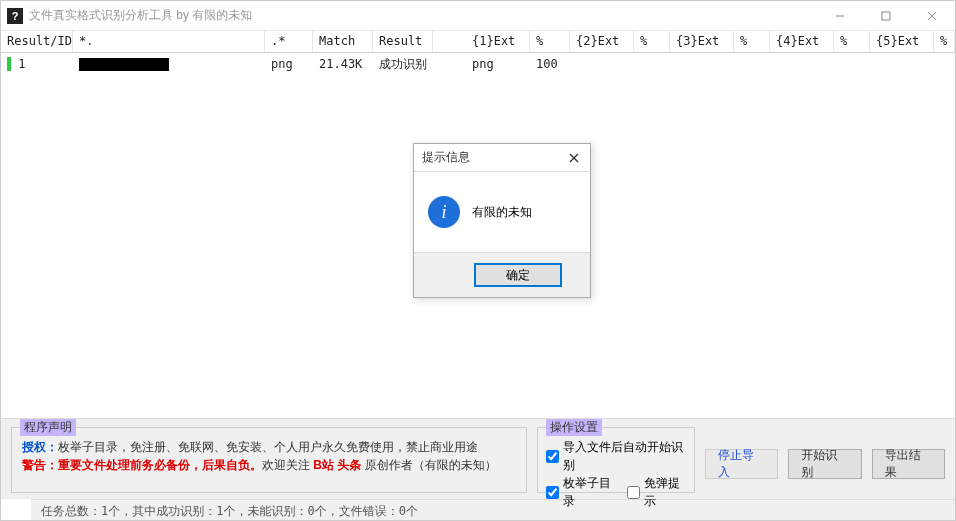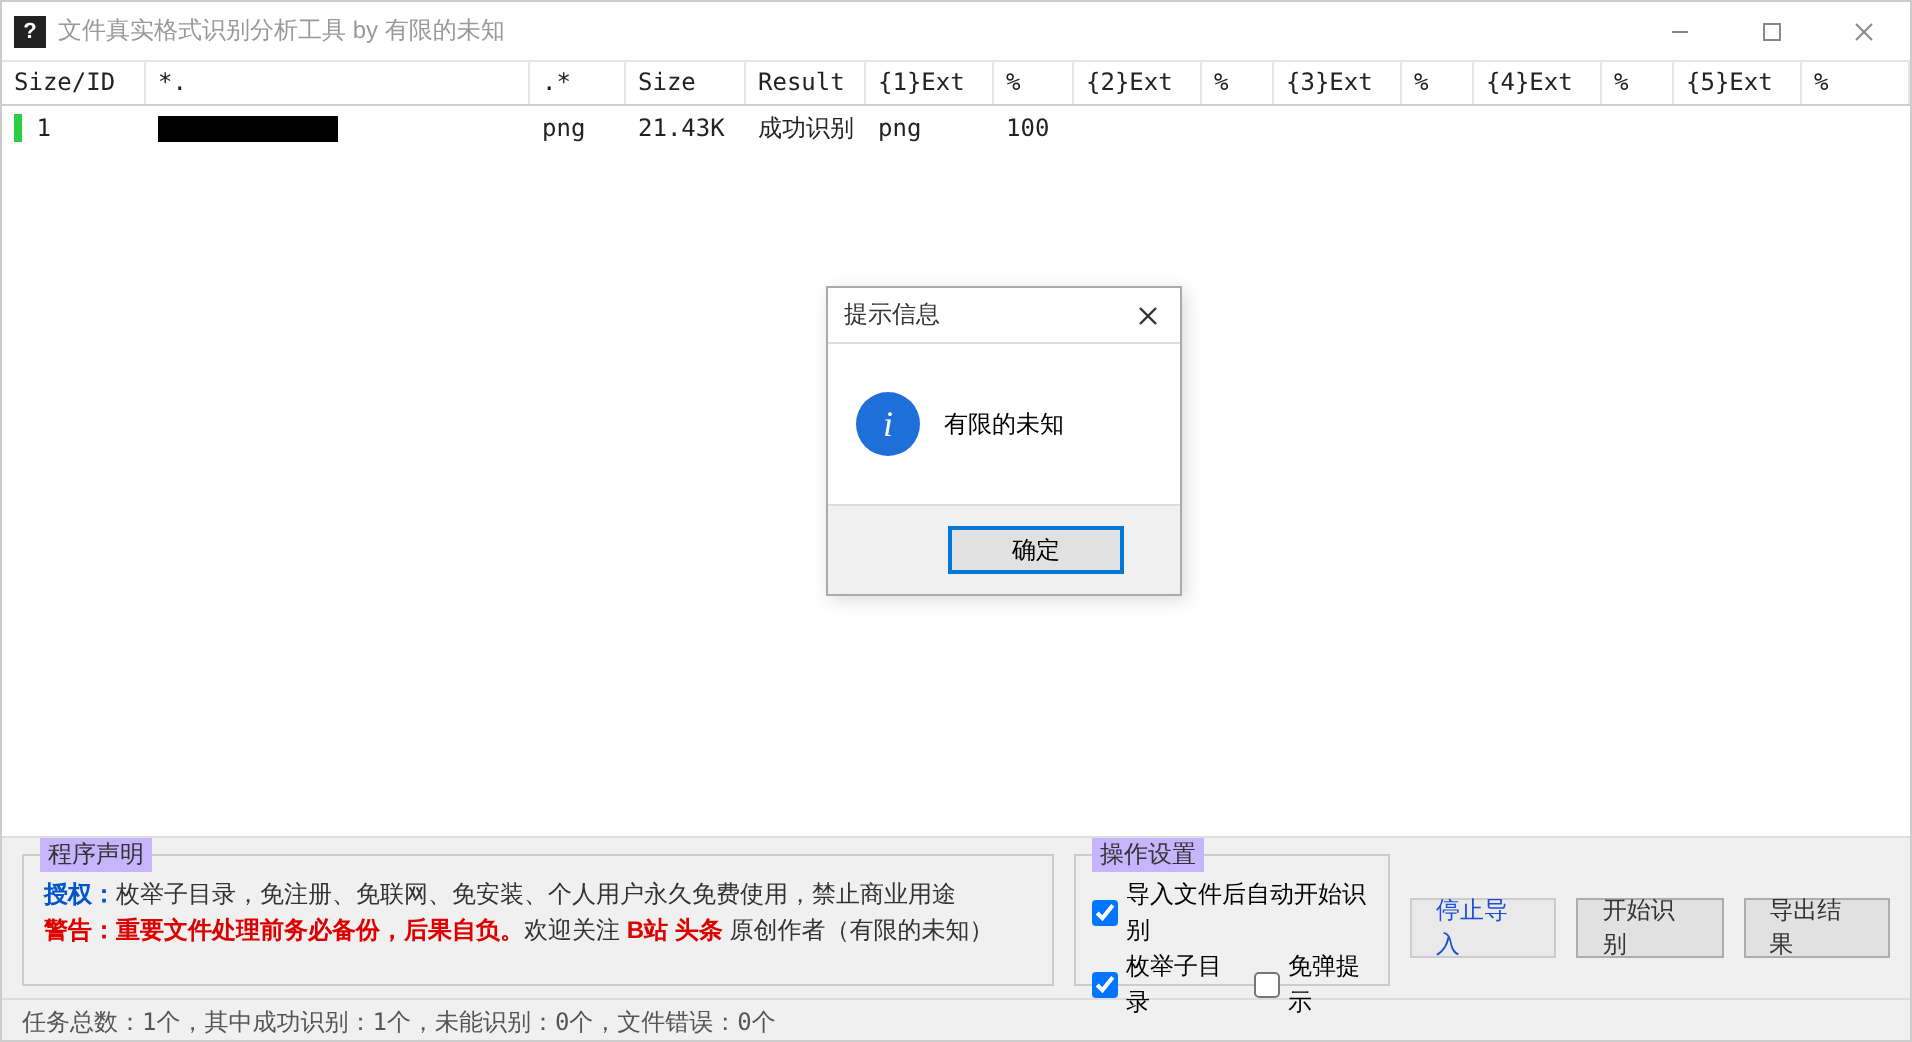--- a/index.html
+++ b/index.html
@@ -96,21 +96,21 @@
   height: 13px;
   background: #000;
   vertical-align: middle;
 }
 
 .c0 { width: 72px; }
 .c1 { width: 192px; }
 .c2 { width: 48px; }
 .c3 { width: 60px; }
 .c4 { width: 60px; }
-.c5 { width: 64px; }
+.c5 { width: 64px; margin-left: 33px; }
 .c6 { width: 40px; }
 .c7 { width: 64px; }
 .c8 { width: 36px; }
 .c9 { width: 64px; }
 .c10 { width: 36px; }
 .c11 { width: 64px; }
 .c12 { width: 36px; }
 .c13 { width: 64px; }
 .c14 { width: 36px; flex:1; }
 
@@ -169,20 +169,21 @@
 }
 .btn.disabled { color: #1d4ed8; border-color: #ccc; background: #e9e9e9; }
 
 .statusbar {
   height: 22px;
   background: #f0f0f0;
   border-top: 1px solid #ddd;
   padding: 3px 10px;
   color: #555;
   font-family: "SimSun", monospace;
+  margin-left: 30px;
 }
 
 
 .modal {
   position: absolute;
   left: 412px;
   top: 142px;
   width: 178px;
   background: #fff;
   border: 1px solid #aaa;
@@ -268,24 +269,24 @@
       <svg width="10" height="10">
           <line x1="1" y1="1" x2="9" y2="9" stroke="#888" stroke-width="1"></line>
           <line x1="9" y1="1" x2="1" y2="9" stroke="#888" stroke-width="1"></line>
         </svg>
     </div>
   </div>
 </div>
 
 <div class="table-area">
   <div class="table-header">
-    <div class="th c0">Size/ID</div>
+    <div class="th c0">Result/ID</div>
     <div class="th c1">*.</div>
     <div class="th c2">.*</div>
-    <div class="th c3">Size</div>
+    <div class="th c3">Match</div>
     <div class="th c4">Result</div>
     <div class="th c5">{1}Ext</div>
     <div class="th c6">%</div>
     <div class="th c7">{2}Ext</div>
     <div class="th c8">%</div>
     <div class="th c9">{3}Ext</div>
     <div class="th c10">%</div>
     <div class="th c11">{4}Ext</div>
     <div class="th c12">%</div>
     <div class="th c13">{5}Ext</div>

